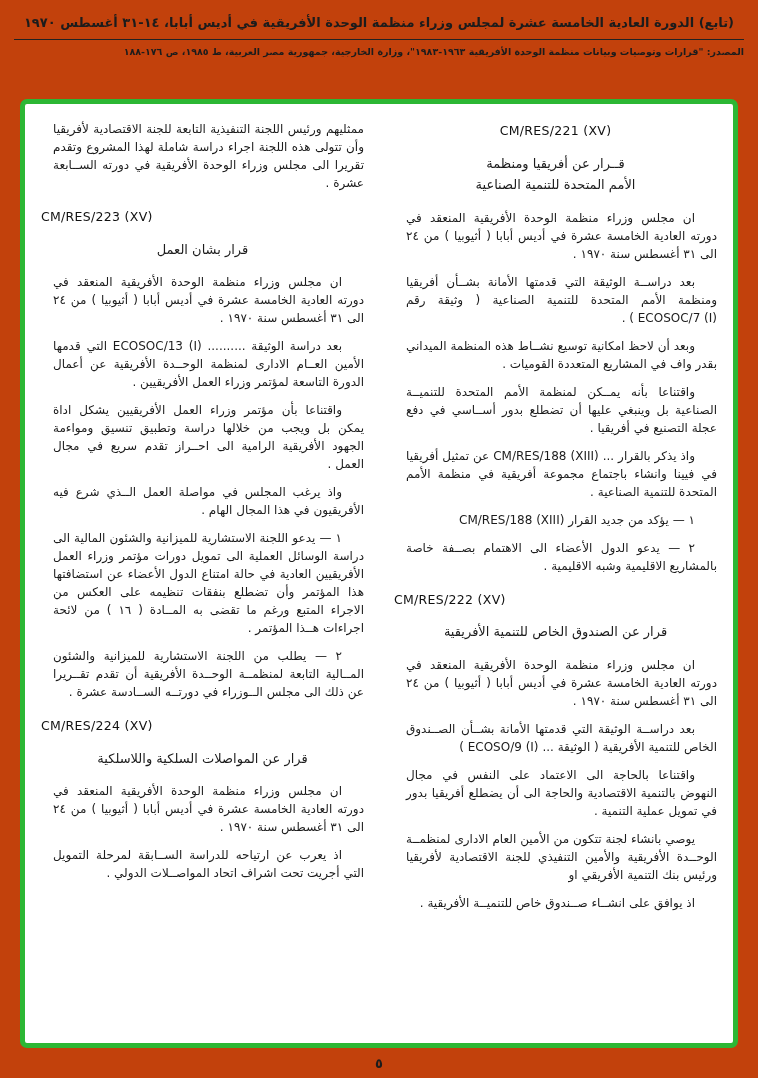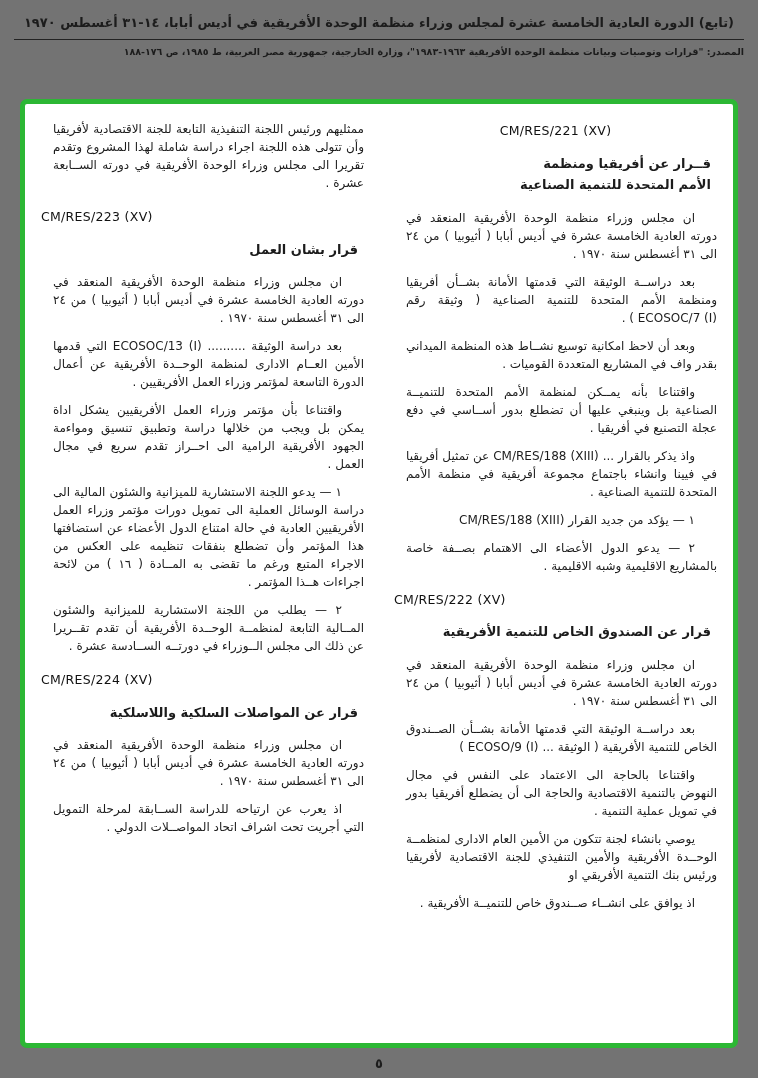--- a/index.html
+++ b/index.html
@@ -1,19 +1,19 @@
 <!DOCTYPE html>
 <html lang="ar"><head>
 <meta charset="utf-8">
 <style>
   html,body { margin:0; padding:0; background:#ffffff; }
   .sheet {
     position:relative;
     width:758px; height:1078px;
-    background:#737373;
+    background:#c2410c;
     font-family:"DejaVu Sans", sans-serif;
     color:#1c1c1c;
     overflow:hidden;
     margin:0 auto;
   }
   
   .header { padding:14px 14px 0 14px; }
   .header-line1 {
     direction:rtl; text-align:center;
     font-weight:bold; font-size:13px; line-height:1.4;
@@ -48,21 +48,21 @@
   }
   
   .block { margin:0 0 9px 0; }
   .code {
     direction:ltr; text-align:left;
     font-size:12.5px; letter-spacing:0.3px;
     margin:16px 0 12px 0; color:#111;
   }
   .col > .code:first-child { margin-top:2px;text-align:center; }
   .heading {
-    font-weight:bold;
+    text-align:center; font-weight:normal;
     font-size:13px; line-height:1.65;
     margin:4px 6px 13px 6px;
     white-space:pre-line;
   }
   .para { text-indent:22px; margin:0 0 10px 12px; }
   .para.noindent { text-indent:0; }
   
   .page-num {
     position:absolute; left:0; right:0; bottom:7px;
     text-align:center; font-size:13px; font-weight:bold;
@@ -100,20 +100,21 @@
           <p class="block para">يوصي بانشاء لجنة تتكون من الأمين العام الادارى لمنظمــة الوحــدة الأفريقية والأمين التنفيذي للجنة الاقتصادية لأفريقيا ورئيس بنك التنمية الأفريقي او</p>
           <p class="block para">اذ يوافق على انشــاء صــندوق خاص للتنميــة الأفريقية .</p>
         </div>
       <div class="col">
           <p class="block para noindent">ممثليهم ورئيس اللجنة التنفيذية التابعة للجنة الاقتصادية لأفريقيا وأن تتولى هذه اللجنة اجراء دراسة شاملة لهذا المشروع وتقدم تقريرا الى مجلس وزراء الوحدة الأفريقية في دورته الســابعة عشرة .</p>
           <div class="block code" dir="ltr">CM/RES/223 (XV)</div>
           <div class="block heading">قرار بشان العمل</div>
           <p class="block para">ان مجلس وزراء منظمة الوحدة الأفريقية المنعقد في دورته العادية الخامسة عشرة في أديس أبابا ( أثيوبيا ) من ٢٤ الى ٣١ أغسطس سنة ١٩٧٠ .</p>
           <p class="block para">بعد دراسة الوثيقة .......... ECOSOC/13 (I) التي قدمها الأمين العــام الادارى لمنظمة الوحــدة الأفريقية عن أعمال الدورة التاسعة لمؤتمر وزراء العمل الأفريقيين .</p>
           <p class="block para">واقتناعا بأن مؤتمر وزراء العمل الأفريقيين يشكل اداة يمكن بل ويجب من خلالها دراسة وتطبيق تنسيق ومواءمة الجهود الأفريقية الرامية الى احــراز تقدم سريع في مجال العمل .</p>
+          <p class="block para">واذ يرغب المجلس في مواصلة العمل الــذي شرع فيه الأفريقيون في هذا المجال الهام .</p>
           <p class="block para">١ — يدعو اللجنة الاستشارية للميزانية والشئون المالية الى دراسة الوسائل العملية الى تمويل دورات مؤتمر وزراء العمل الأفريقيين العادية في حالة امتناع الدول الأعضاء عن استضافتها هذا المؤتمر وأن تضطلع بنفقات تنظيمه على العكس من الاجراء المتبع ورغم ما تقضى به المــادة ( ١٦ ) من لائحة اجراءات هــذا المؤتمر .</p>
           <p class="block para">٢ — يطلب من اللجنة الاستشارية للميزانية والشئون المــالية التابعة لمنظمــة الوحــدة الأفريقية أن تقدم تقــريرا عن ذلك الى مجلس الــوزراء في دورتــه الســادسة عشرة .</p>
           <div class="block code" dir="ltr">CM/RES/224 (XV)</div>
           <div class="block heading">قرار عن المواصلات السلكية واللاسلكية</div>
           <p class="block para">ان مجلس وزراء منظمة الوحدة الأفريقية المنعقد في دورته العادية الخامسة عشرة في أديس أبابا ( أثيوبيا ) من ٢٤ الى ٣١ أغسطس سنة ١٩٧٠ .</p>
           <p class="block para">اذ يعرب عن ارتياحه للدراسة الســابقة لمرحلة التمويل التي أجريت تحت اشراف اتحاد المواصــلات الدولي .</p>
         </div>
     </div>
   </div>
 

